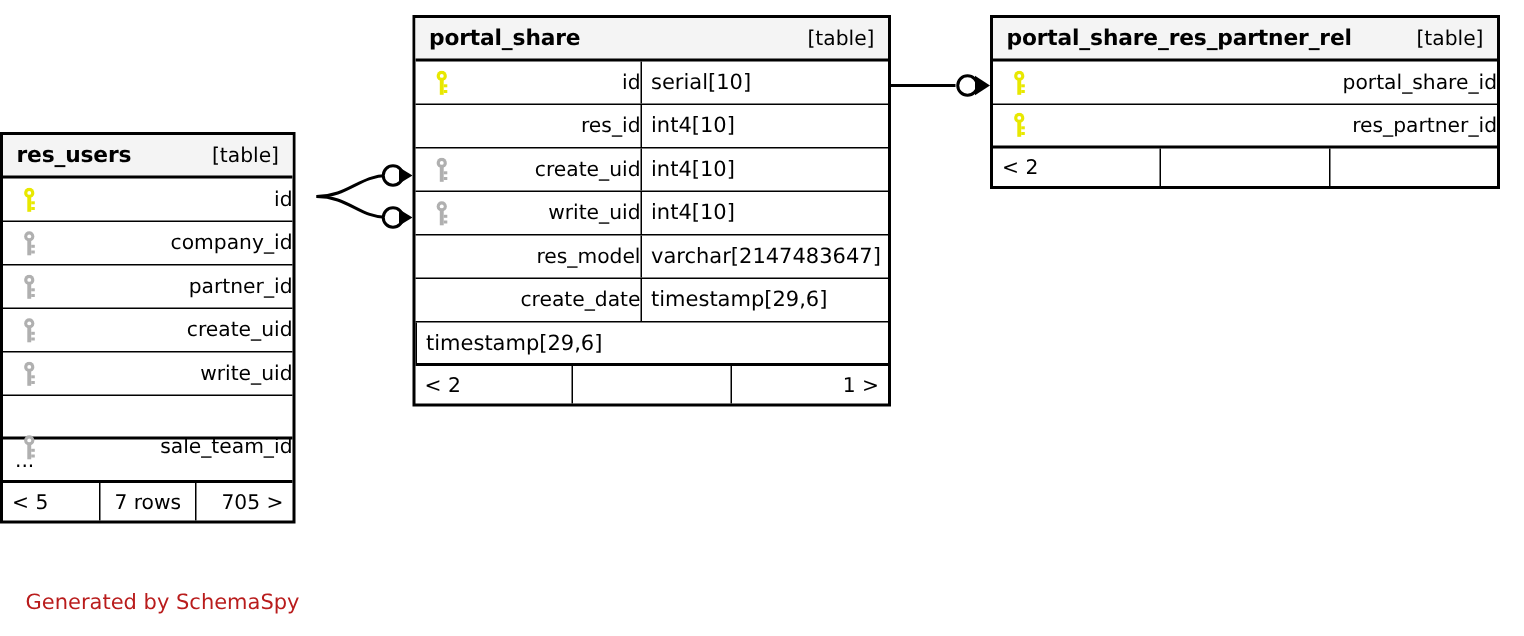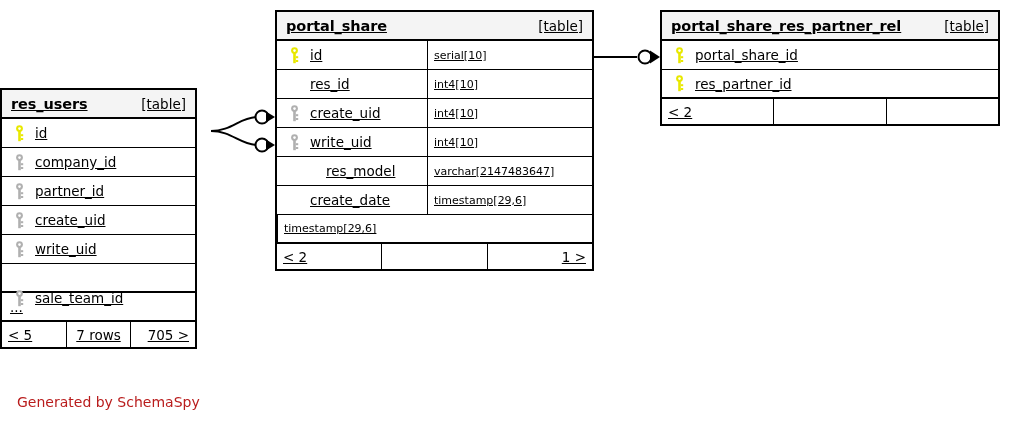--- a/index.html
+++ b/index.html
@@ -30,21 +30,20 @@
     height: 424px;
     pointer-events: none;
   }
 
   
   .table-box {
     position: absolute;
     border: 2px solid #000000;
     background: #ffffff;
     box-sizing: border-box;
-    text-decoration: underline;
   }
 
   .tbl-header {
     background: #f4f4f4;
     border-bottom: 2px solid #000000;
     display: flex;
     align-items: center;
     justify-content: space-between;
     padding: 0 9px;
     box-sizing: border-box;
@@ -74,27 +73,28 @@
   }
 
   .cell-name {
     display: flex;
     align-items: center;
     box-sizing: border-box;
     padding-left: 8px;
     font-size: 13.5px;
     white-space: nowrap;
     flex: none;
+    justify-content: space-between;
   }
   .cell-type {
     display: flex;
     align-items: center;
     box-sizing: border-box;
     padding-left: 6px;
-    font-size: 11px;
+    font-size: 14px;
     white-space: nowrap;
     border-left: 1.8px solid #000000;
     flex: 1 1 auto;
   }
 
   
   .keyslot {
     width: 19px;
     flex: none;
     display: flex;

